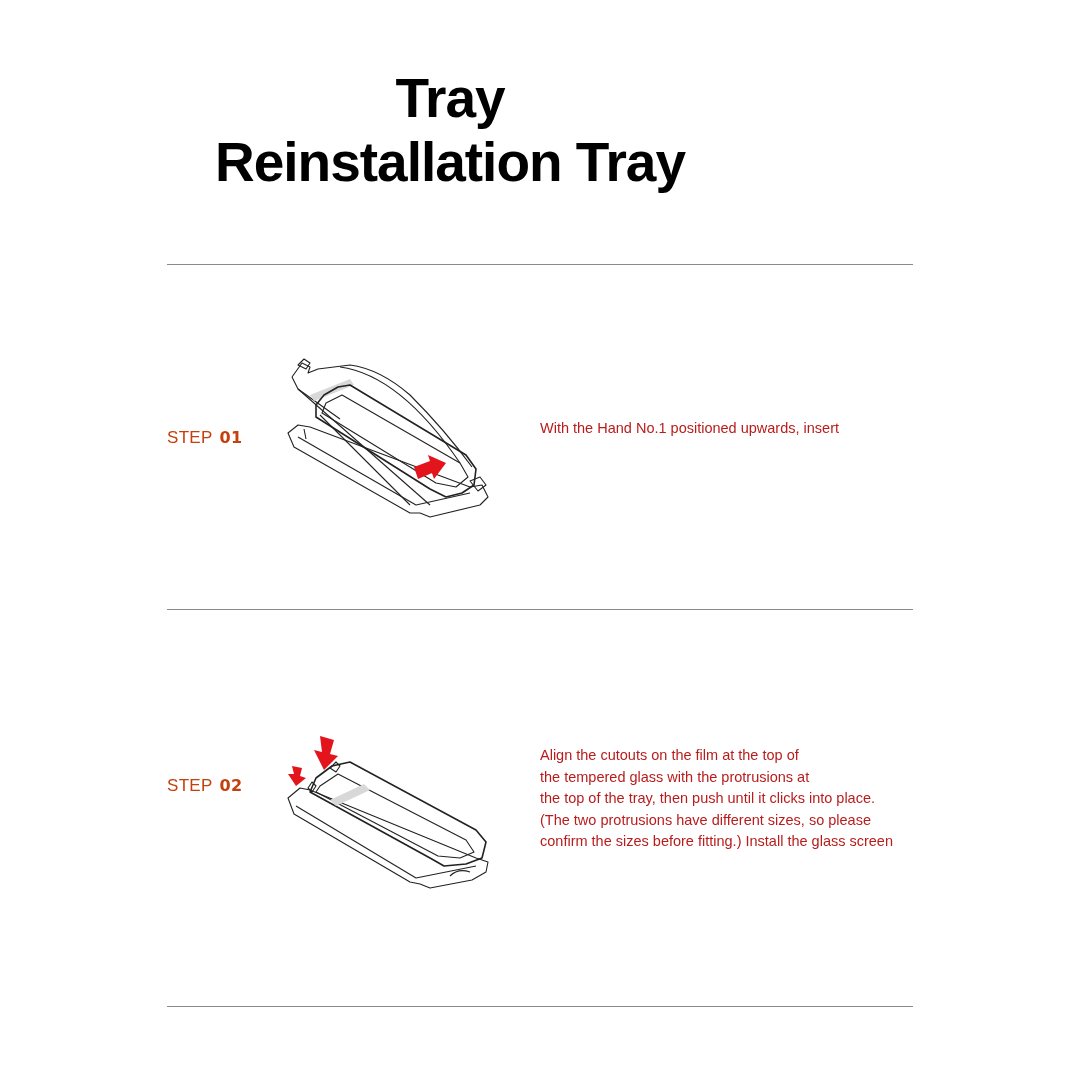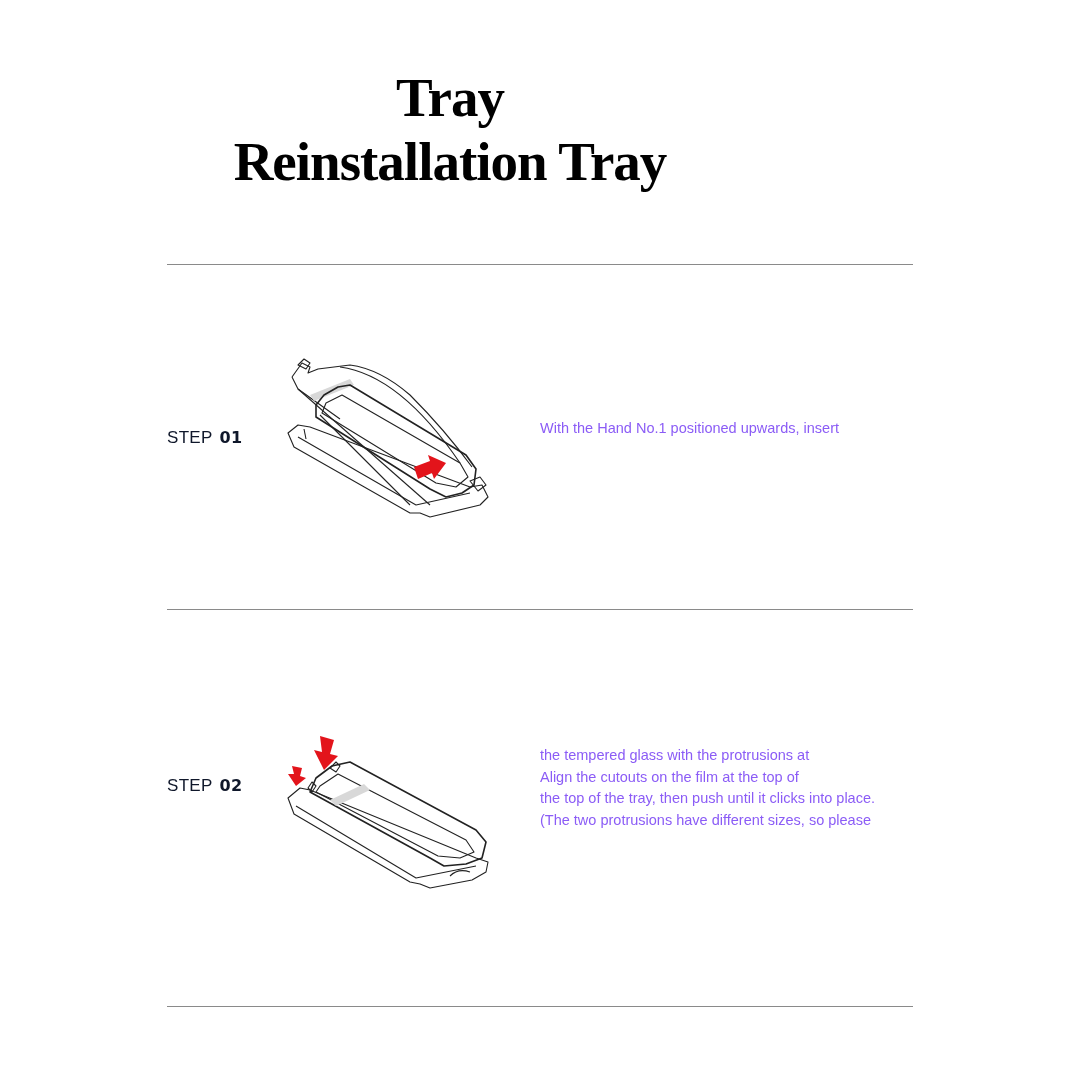--- a/index.html
+++ b/index.html
@@ -1,25 +1,25 @@
 <!DOCTYPE html>
 <html><head>
 <meta charset="utf-8">
 <style>
   html, body { margin:0; padding:0; background:#ffffff; }
   body { width:1080px; height:1080px; position:relative; overflow:hidden;
          font-family:"Liberation Sans", "DejaVu Sans", sans-serif; color:#111; }
   .title { position:absolute; left:0; width:900px; top:66px; text-align:center;
-           font-family:Liberation Serif, serif; font-weight:bold; color:#000;
+           font-family:Liberation Sans, sans-serif; font-weight:bold; color:#000;
            font-size:55px; line-height:64px; letter-spacing:-1px; }
   .divider { position:absolute; left:167px; width:746px; height:0; border-top:1.5px solid #8a8a8a; }
-  .step-label { position:absolute; left:167px; font-size:17px; letter-spacing:0.3px; color:#0f172a; }
+  .step-label { position:absolute; left:167px; font-size:17px; letter-spacing:0.3px; color:#c2410c; }
   .step-label .num { font-family:"DejaVu Sans", sans-serif; font-weight:bold; margin-left:7px; font-size:16px; }
   .illus { position:absolute; left:280px; width:220px; height:170px; }
-  .desc { position:absolute; left:540px; width:380px; font-size:14.5px; line-height:21.5px; color:#8b5cf6; }
+  .desc { position:absolute; left:540px; width:380px; font-size:14.5px; line-height:21.5px; color:#b91c1c; }
   .desc div { white-space:nowrap; }
 </style>
 </head>
 <body>
 
 <div class="title">
   <div>Tray</div>
   <div>Reinstallation Tray</div>
 </div>
 
@@ -80,19 +80,20 @@
     <path d="M50 70 L84 54 L90 60 L56 76 Z" fill="#d8d8d8" stroke="none"></path>
 
     <path d="M170 146 Q178 138 190 142"></path>
 
     <path d="M40 6 L54 10 L50 24 L58 26 L44 40 L34 20 L42 22 Z" fill="#e3141b" stroke="none"></path>
     <path d="M12 36 L22 38 L20 46 L26 48 L16 56 L8 44 L14 44 Z" fill="#e3141b" stroke="none"></path>
   </svg>
 </div>
 
 <div class="desc" style="top:745px;">
+  <div>Align the cutouts on the film at the top of</div>
   <div>the tempered glass with the protrusions at</div>
-  <div>Align the cutouts on the film at the top of</div>
   <div>the top of the tray, then push until it clicks into place.</div>
   <div>(The two protrusions have different sizes, so please</div>
+  <div>confirm the sizes before fitting.) Install the glass screen</div>
 </div>
 
 <div class="divider" style="top:1006px;"></div>
 
 </body></html>

